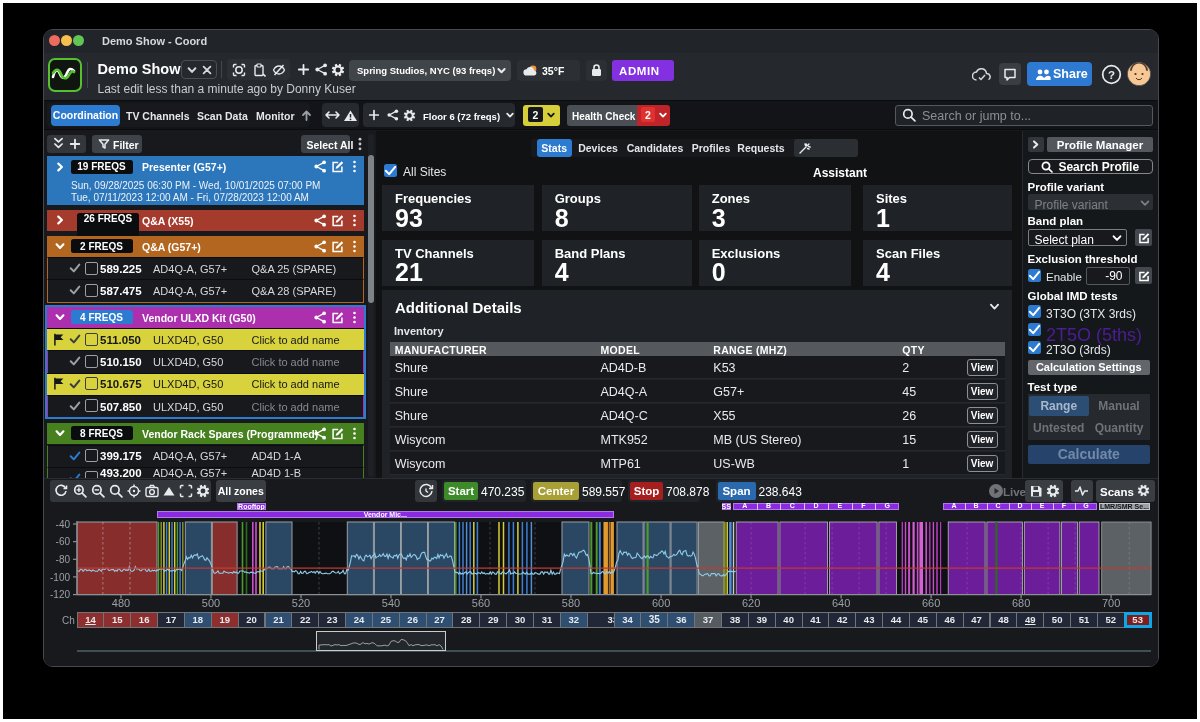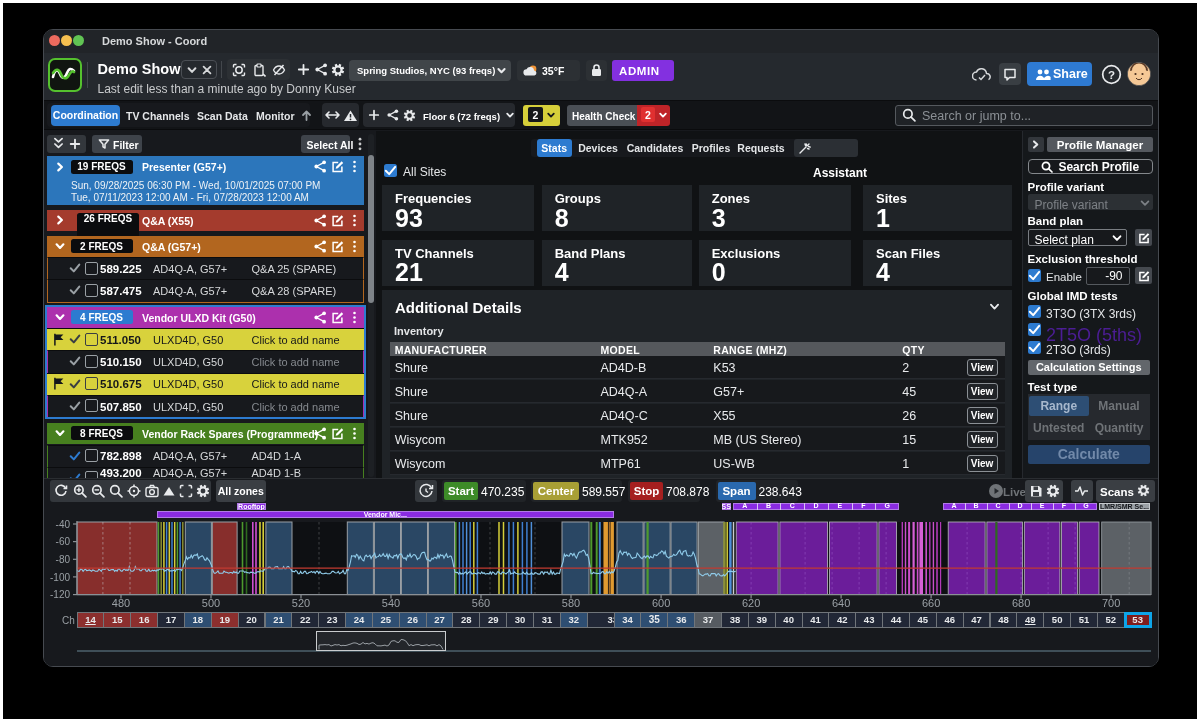--- a/index.html
+++ b/index.html
@@ -491,21 +491,21 @@
       <circle cx="3.5" cy="12.00" r="1.3" fill="#fff"></circle>
     </svg>
   </div>
 <div style="left:47.0px;top:444.5px;width:317.0px;height:22.3px;background:#17191d;border-top:1px solid #0b0c0e;border-left:1.5px solid #47801f;border-right:1.5px solid #47801f;"></div>
 <div class="ib" style="left:68.0px;top:448.5px;width:14.0px;height:14.0px;">
     <svg width="12" height="12" viewBox="0 0 12 12">
       <path d="M1.7 6.2 L4.8 9.4 L10.3 2.6" stroke="#9aa0a5" stroke-width="2" fill="none" stroke-linecap="round" stroke-linejoin="round"></path>
     </svg>
   </div>
 <div style="left:85.0px;top:449.0px;width:13.0px;height:13.0px;background:transparent;border:1.5px solid #9aa0a5;border-radius:2px;"></div>
-<div class="t" style="left:100.0px;top:450.1px;font-size:11.5px;color:#fff;font-weight:bold;">782.898</div>
+<div class="t" style="left:100.0px;top:450.1px;font-size:11.5px;color:#fff;font-weight:bold;">399.175</div>
 <div class="t" style="left:153.0px;top:450.1px;font-size:11px;color:#d6d8da;">AD4Q-A, G57+</div>
 <div class="t" style="left:251.5px;top:450.1px;font-size:11px;color:#d6d8da;">AD4D 1-A</div>
 <div style="left:47.0px;top:466.8px;width:317.0px;height:11.0px;background:#17191d;border-top:1px solid #0b0c0e;border-left:1.5px solid #47801f;border-right:1.5px solid #47801f;"></div>
 <div class="ib" style="left:68.0px;top:470.8px;width:14.0px;height:14.0px;">
     <svg width="12" height="12" viewBox="0 0 12 12">
       <path d="M1.7 6.2 L4.8 9.4 L10.3 2.6" stroke="#9aa0a5" stroke-width="2" fill="none" stroke-linecap="round" stroke-linejoin="round"></path>
     </svg>
   </div>
 <div style="left:85.0px;top:471.3px;width:13.0px;height:13.0px;background:transparent;border:1.5px solid #9aa0a5;border-radius:2px;"></div>
 <div class="t" style="left:100.0px;top:466.8px;font-size:11.5px;color:#fff;font-weight:bold;">493.200</div>

